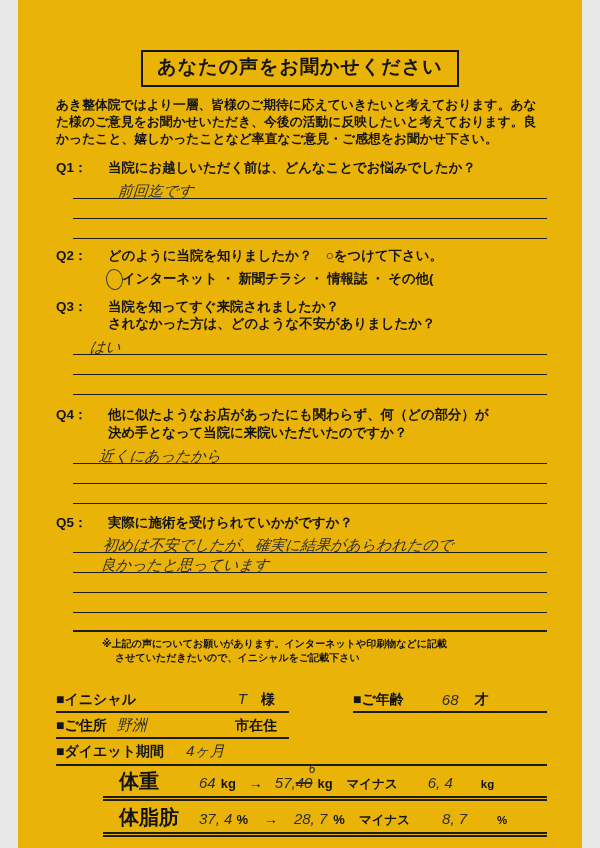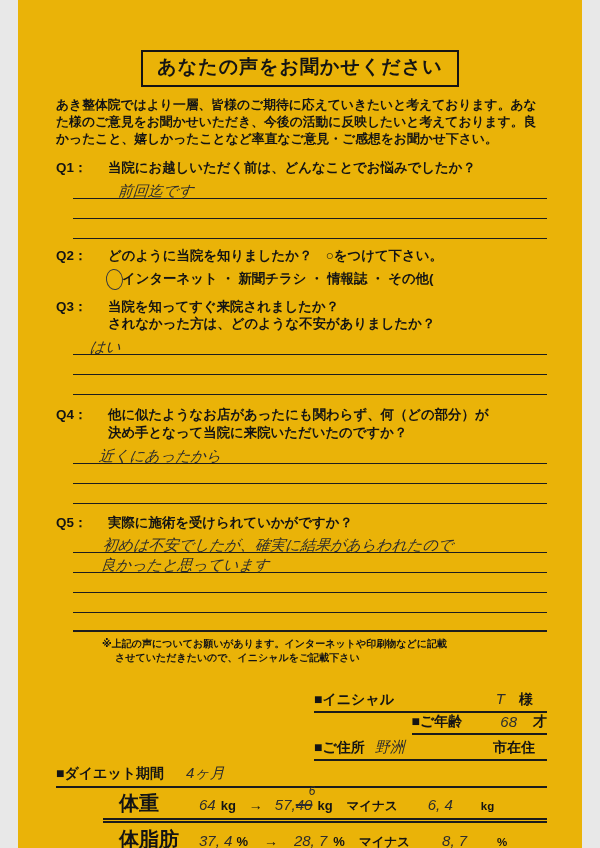--- a/index.html
+++ b/index.html
@@ -33,21 +33,21 @@
     display:inline-block;width:15px;height:19px;flex-shrink:0;
     border:1.8px solid #3c3c3c;border-radius:50%;
     transform:rotate(-8deg);margin-right:-1px;
   }
   
   .sep{margin:0 35px 0 55px;border-bottom:2px solid #1d1d1d;height:17px;}
   .note{margin:5px 35px 0 84px;font-weight:bold;font-size:10px;line-height:1.35;}
   .note-l2{padding-left:13px;}
   
   .footer{margin:26px 35px 0 38px;font-size:14px;font-weight:bold;}
-  .frow{display:flex;align-items:flex-end;flex-direction:column;}
+  .frow{display:flex;align-items:flex-end;}
   .ub{border-bottom:2px solid #1b1b1b;}
   .dbl{border-bottom:5px double #1b1b1b;}
   .f-left{width:233px;display:flex;align-items:baseline;padding-bottom:2px;}
   .f-gap{width:64px;}
   .f-right{flex:1;display:flex;align-items:flex-start;padding-bottom:2px;}
   .fhw{font-style:italic;color:#2d2d2d;font-size:15px;font-weight:normal;white-space:nowrap;}
   .r2{margin-top:3px;}
   .r3{margin-top:3px;display:flex;align-items:baseline;padding-bottom:3px;}
   .res{margin-top:2px;margin-left:47px;display:flex;align-items:baseline;padding-bottom:1px;}
   .res-label{font-size:20px;margin-left:16px;}

